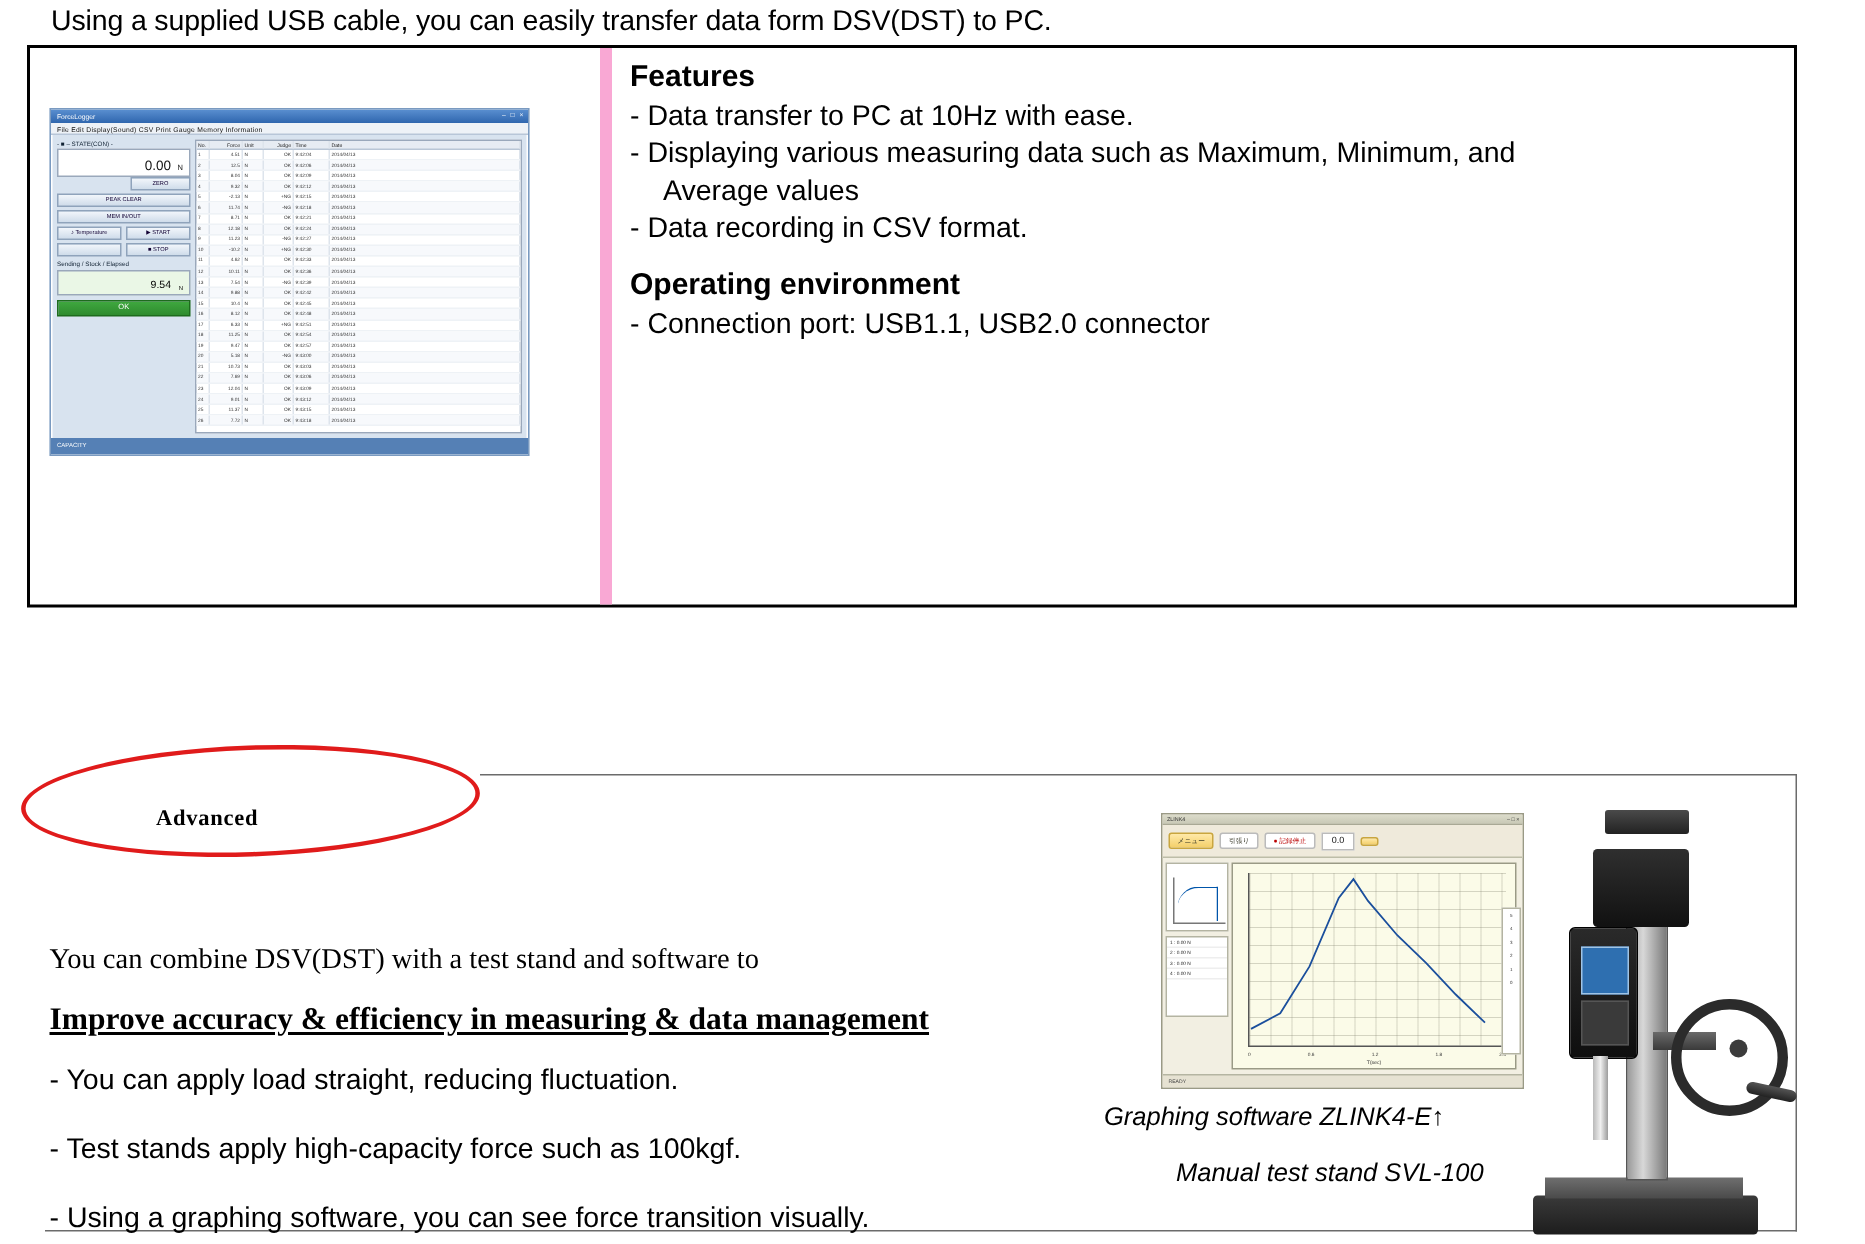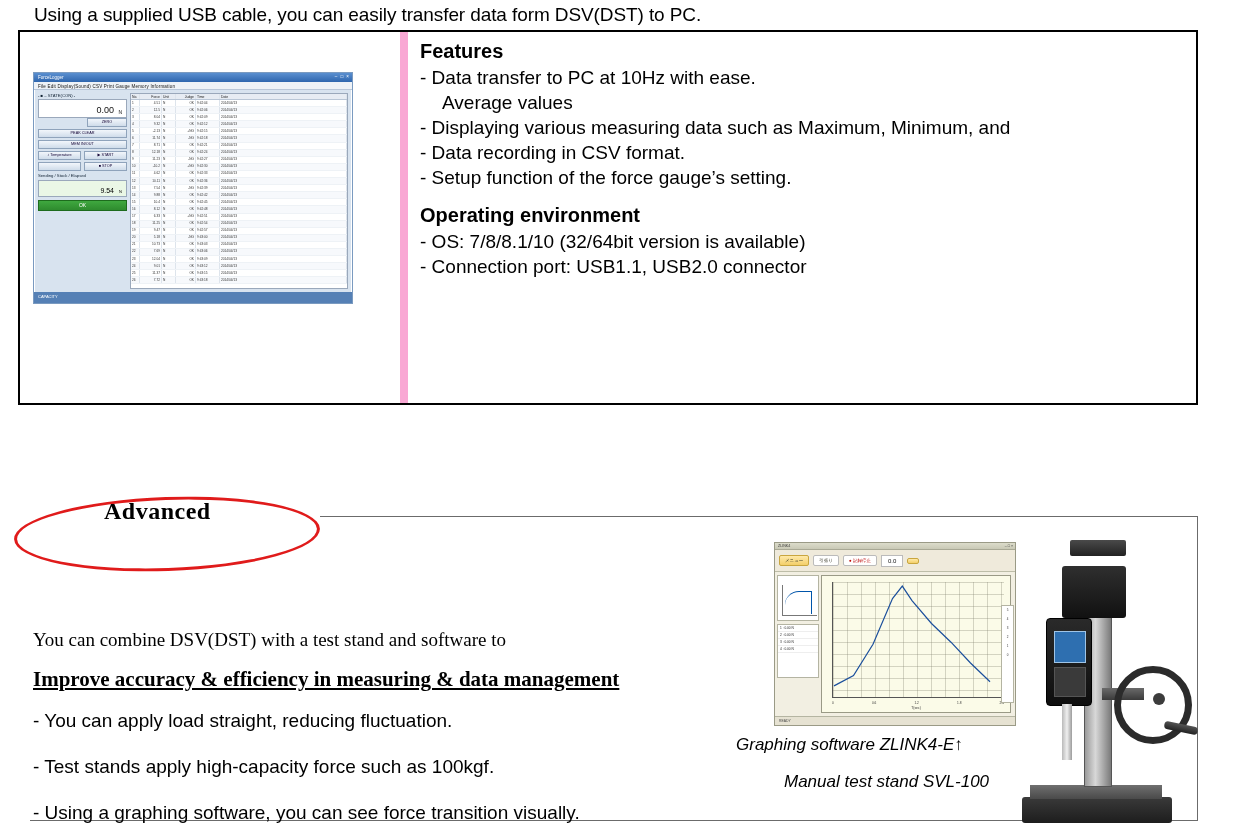--- a/index.html
+++ b/index.html
@@ -253,22 +253,22 @@
     margin: 0;
     white-space: nowrap;
   }
   .indent { padding-left: 22px; }
   .gap { height: 14px; }
 
   
   .adv-title {
     position: absolute;
     left: 104px;
-    top: 498px;
-    font-size: 24px;
+    top: 538px;
+    font-size: 15px;
     font-weight: bold;
     font-family: "Liberation Serif", serif;
     letter-spacing: 0.5px;
   }
   .adv-ellipse {
     position: absolute;
     left: 14px;
     top: 497px;
     width: 300px;
     height: 68px;
@@ -586,27 +586,25 @@
 
 <div class="intro">Using a supplied USB cable, you can easily transfer data form DSV(DST) to PC.</div>
 
 <div class="top-panel">
 
   <div class="top-left"></div>
 
   <div class="top-right">
     <div class="sec-head">Features</div>
     <p class="bullet">- Data transfer to PC at 10Hz with ease.</p>
+    <p class="bullet">- Displaying various measuring data such as Maximum, Minimum, and</p>
     <p class="bullet indent">Average values</p>
-    <p class="bullet">- Displaying various measuring data such as Maximum, Minimum, and</p>
     <p class="bullet">- Data recording in CSV format.</p>
-    <p class="bullet">- Setup function of the force gauge’s setting.</p>
     <div class="gap"></div>
     <div class="sec-head">Operating environment</div>
-    <p class="bullet">- OS: 7/8/8.1/10 (32/64bit version is available)</p>
     <p class="bullet">- Connection port: USB1.1, USB2.0 connector</p>
   </div>
 </div>
 
 <div class="app-window">
   <div class="app-titlebar">
     <span>ForceLogger</span>
     <span class="tb-btns">– □ ×</span>
   </div>
   <div class="app-menubar">File  Edit  Display(Sound)  CSV  Print  Gauge  Memory  Information</div>

